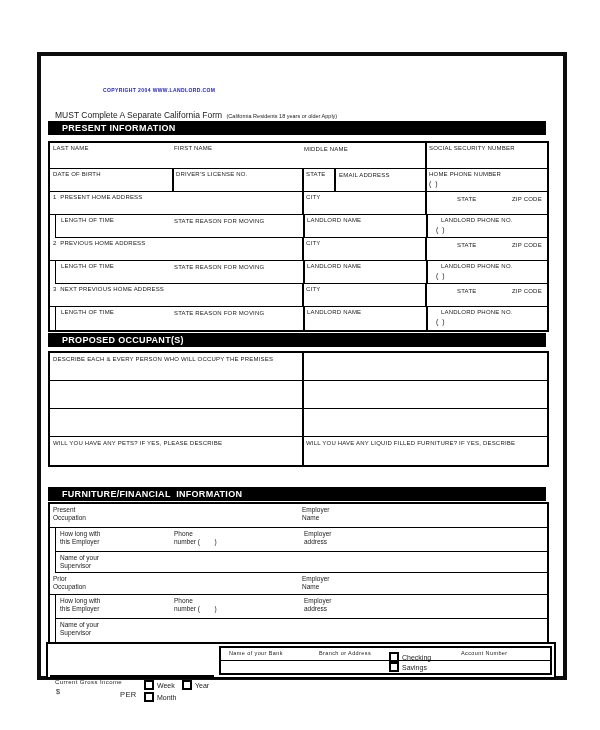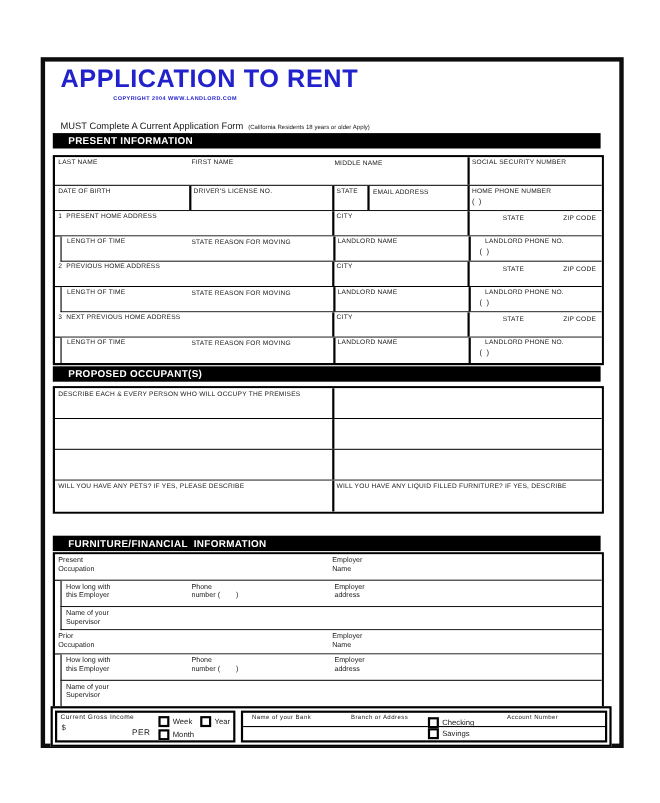--- a/index.html
+++ b/index.html
@@ -17,35 +17,34 @@
   .row:last-child{border-bottom:none;}
   .row.inset{margin-left:5px;border-left:1.5px solid #000;}
   .v{position:absolute;top:0;bottom:0;width:1.5px;background:#000;}
   .lbl{position:absolute;font-size:6px;letter-spacing:.2px;color:#1a1a1a;white-space:nowrap;}
   .lbl2{position:absolute;font-size:6.5px;line-height:7.5px;color:#1a1a1a;white-space:nowrap;}
   .paren{font-size:7px;letter-spacing:1px;}
   .cb{width:6px;height:6px;border:2px solid #000;display:inline-block;background:#fff;flex:none;}
   .cbwrap{position:absolute;display:flex;align-items:center;gap:3px;font-size:7px;color:#1a1a1a;}
   .bottom{left:5px;top:586px;width:502px;height:29px;border:2px solid #000;box-sizing:content-box;display:flex;padding:2px;gap:5px;background:#fff;}
   .bbox{border:2px solid #000;position:relative;box-sizing:border-box;background:#fff;}
-  .bleft{width:164px;}
+  .bleft{width:164px;margin-top:29px;}
   .bright{flex:1;display:flex;flex-direction:column;}
   .brow1{flex:1;position:relative;border-bottom:1.5px solid #000;}
   .brow2{height:12px;position:relative;}
   .blbl{position:absolute;font-size:5.5px;letter-spacing:.4px;color:#222;white-space:nowrap;}
 </style>
 </head>
 <body>
 
 <div class="frame">
 
-  <div class="abs title" style="left:14px;top:2px;color:#2222cd;">APPLICATION TO RENT</div>
   <div class="abs copyright" style="left:62px;top:31px;color:#2222cd;">COPYRIGHT 2004 WWW.LANDLORD.COM</div>
   <div class="abs" style="left:14px;top:48px;">
-    <span class="intro">MUST Complete A Current Application Form</span>
+    <span class="intro">MUST Complete A Separate California Form</span>
     <span class="intro-note">(California Residents 18 years or older Apply)</span>
   </div>
 
   <div class="abs bar" style="top:65px;"><span class="pre">PRESENT INFORMATION</span></div>
 
   <div class="abs tbl" style="top:85px;">
 
     <div class="row" style="height:26px;">
       <span class="lbl" style="left:3px;top:2px;">LAST NAME</span>
       <span class="lbl" style="left:124px;top:2px;">FIRST NAME</span>

